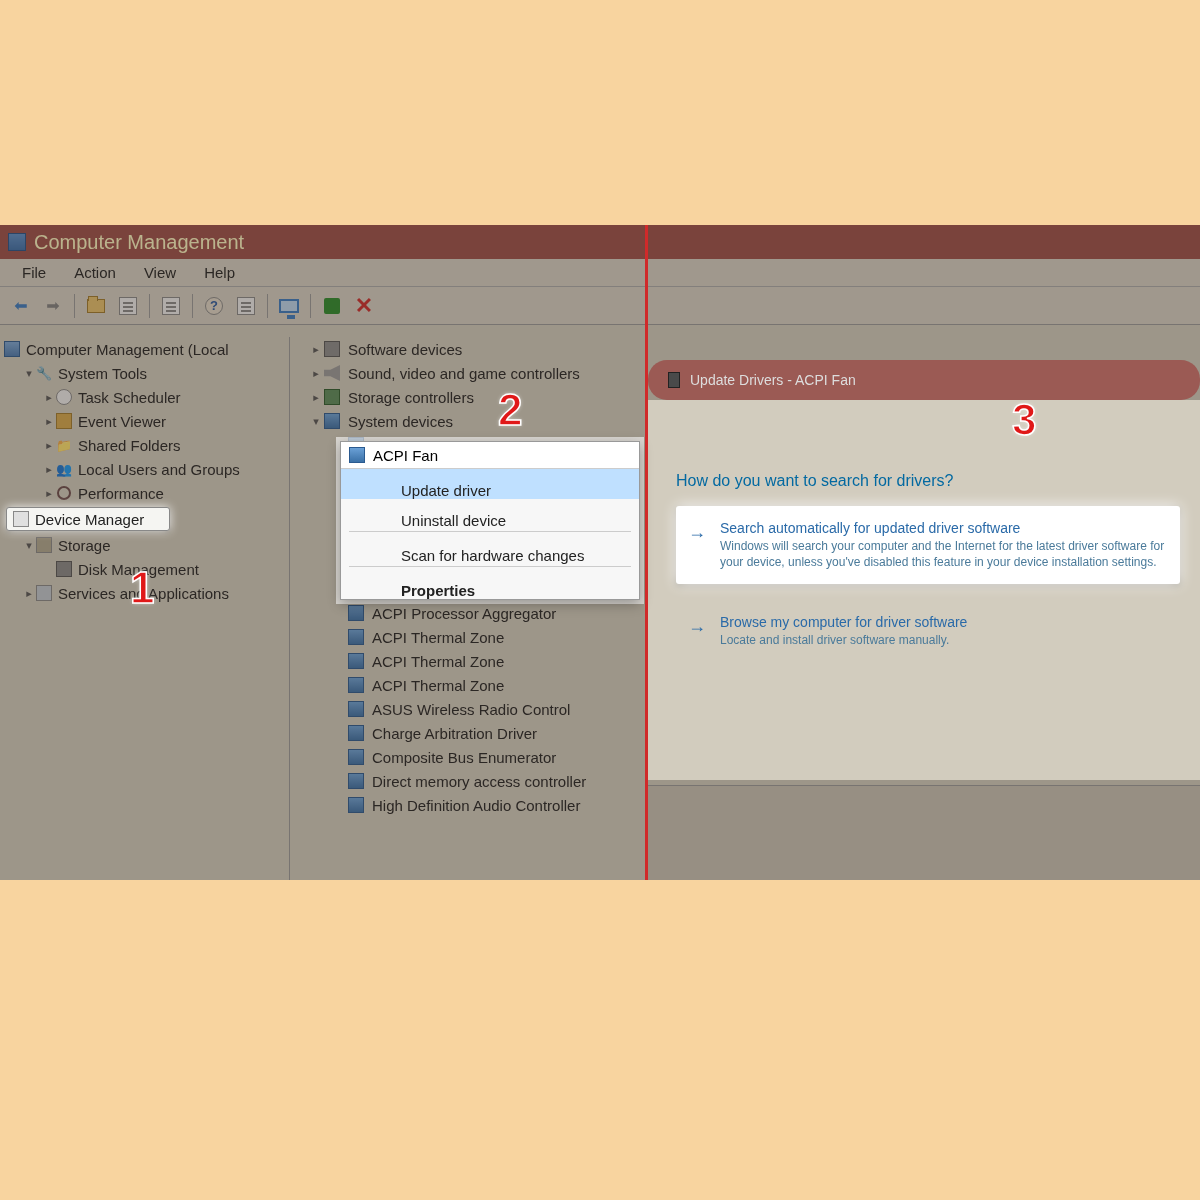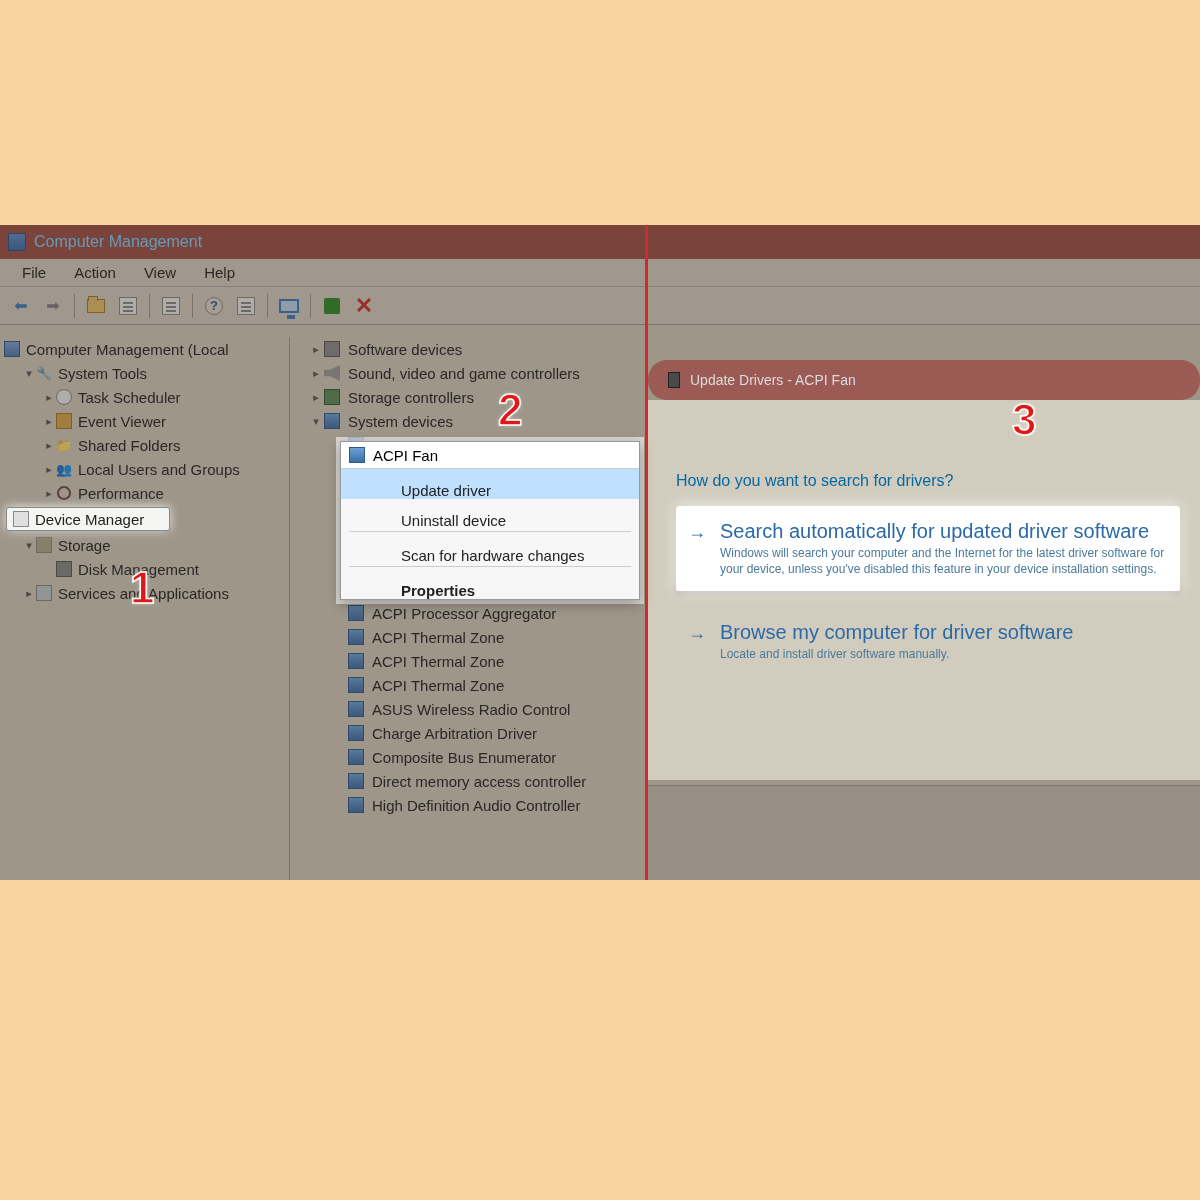--- a/index.html
+++ b/index.html
@@ -33,21 +33,21 @@
     display: flex; align-items: center;
     padding-left: 8px;
     color: #222;
   }
   .titlebar .appicon {
     width: 18px; height: 18px;
     background: linear-gradient(#5a8dc8,#3a6da8);
     margin-right: 8px;
     border: 1px solid #245088;
   }
-  .titlebar .title { font-size: 16px; color: #7dd3fc; }
+  .titlebar .title { font-size: 20px; color: #fef9c3; }
 
   
   .menubar {
     position: absolute;
     left: 0; top: 34px; width: 100%; height: 28px;
     background: #d6d0c4;
     display: flex; align-items: center;
     padding-left: 8px;
     border-bottom: 1px solid #aaa;
   }
@@ -186,21 +186,21 @@
     position:absolute;left:648px;top:175px;width:552px;height:380px;
     background:#d2ccbe;z-index:2;
   }
   .dlg-q{color:#0369a1;font-size:16px;padding:24px 0 0 28px;margin-top:48px;}
   .opt {
     margin:16px 20px 0 28px;
     padding:14px 14px 14px 44px;
     position:relative;
   }
   .opt .arw{position:absolute;left:12px;top:16px;color:#2a6aa8;font-size:18px;}
-  .opt .opttitle{color:#2a6aa8;font-size:20px;}
+  .opt .opttitle{color:#2a6aa8;font-size:14px;}
   .opt .optdesc{color:#4a7a9a;font-size:12px;line-height:1.35;margin-top:2px;}
   .opt.hl{
     background:#fff;border-radius:3px;
     box-shadow:0 0 14px rgba(255,255,255,0.95),0 2px 6px rgba(0,0,0,0.25);
     z-index:8;position:relative;
   }
 
   
   .rightlower{
     position:absolute;left:648px;top:560px;width:552px;bottom:0;

